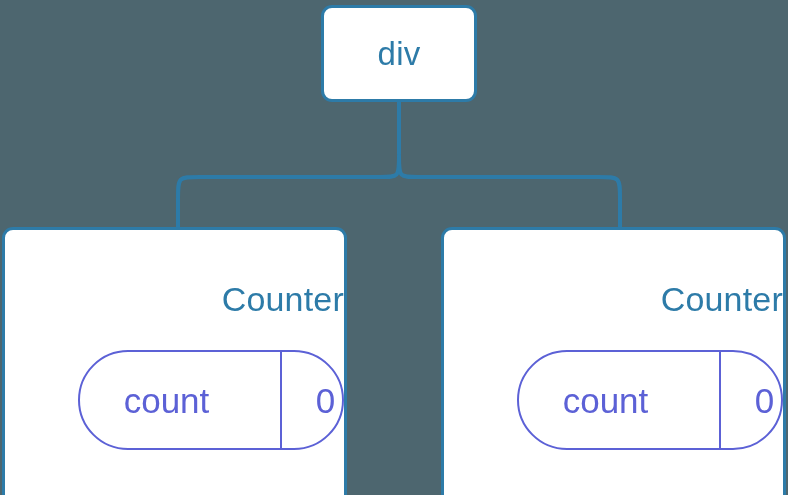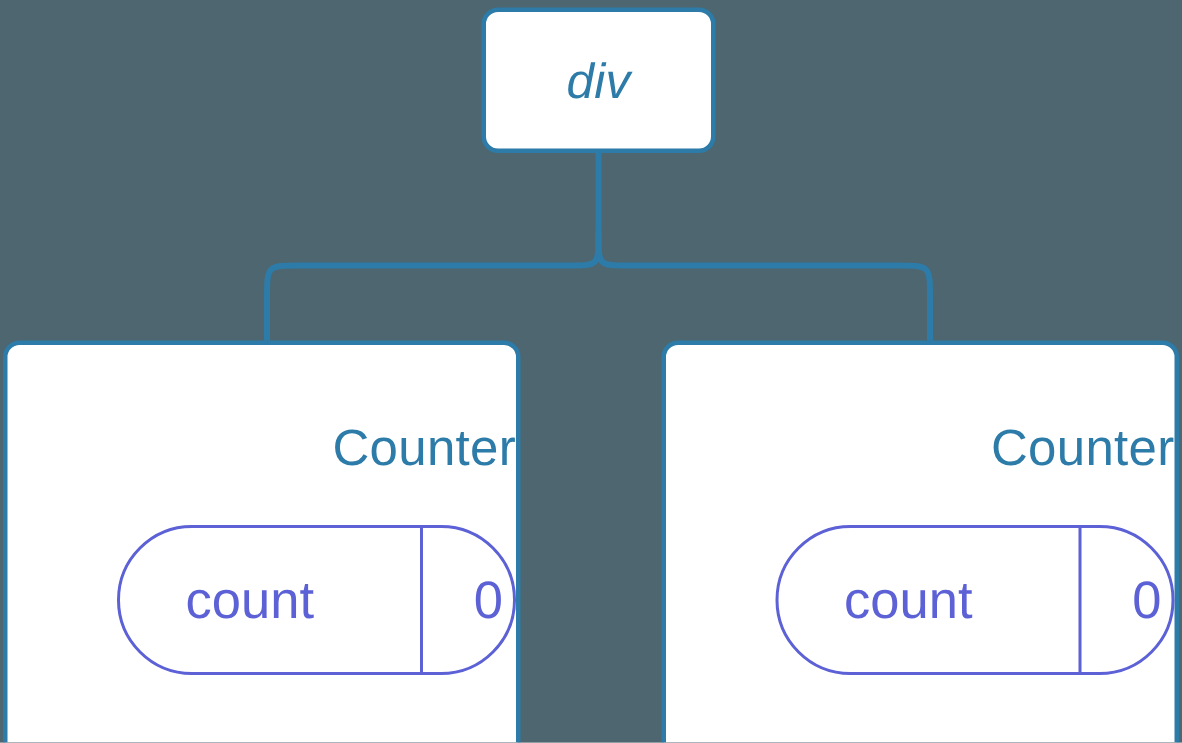--- a/index.html
+++ b/index.html
@@ -42,21 +42,20 @@
 
   
   #node-div {
     left: 321px;
     top: 5px;
     width: 156px;
     height: 97px;
     display: flex;
     align-items: center;
     justify-content: center;
-    font-style: italic;
   }
   .node-title-root {
     color: #2d7ba8;
     font-size: 33px;
     line-height: 1;
     letter-spacing: 0.2px;
   }
 
   
   .node-component {

